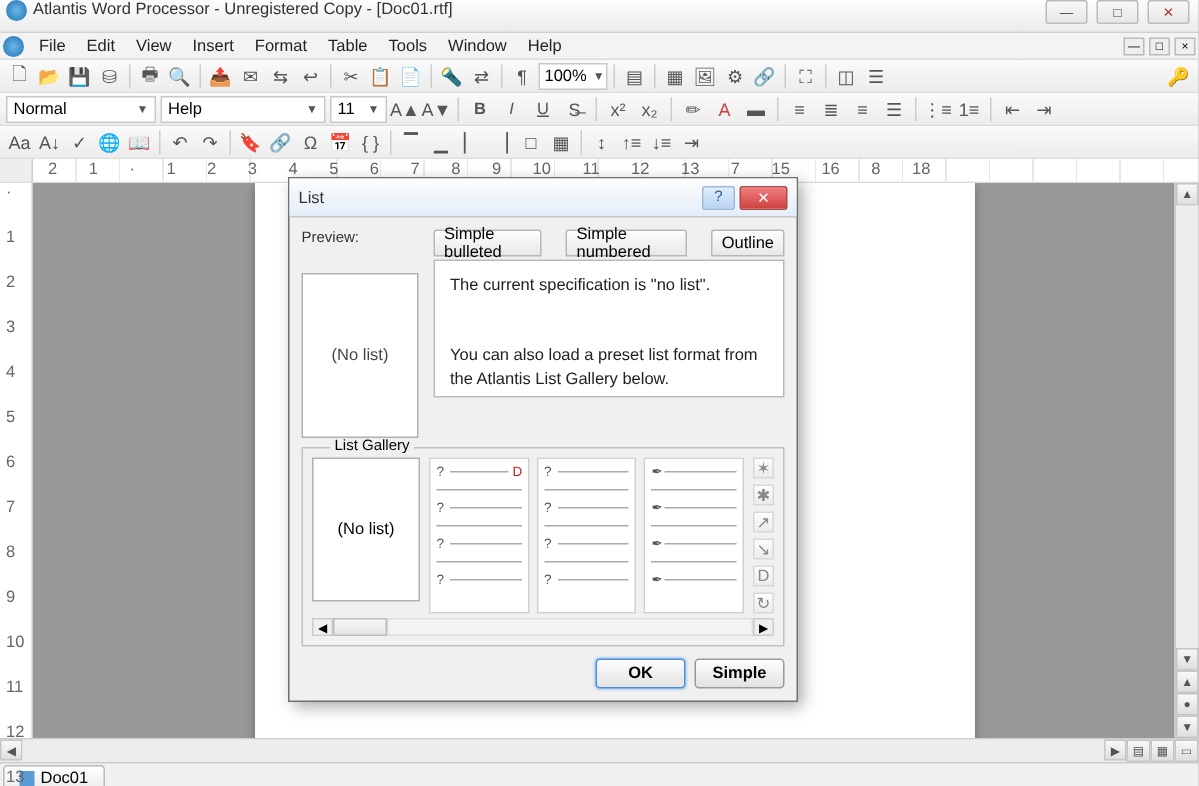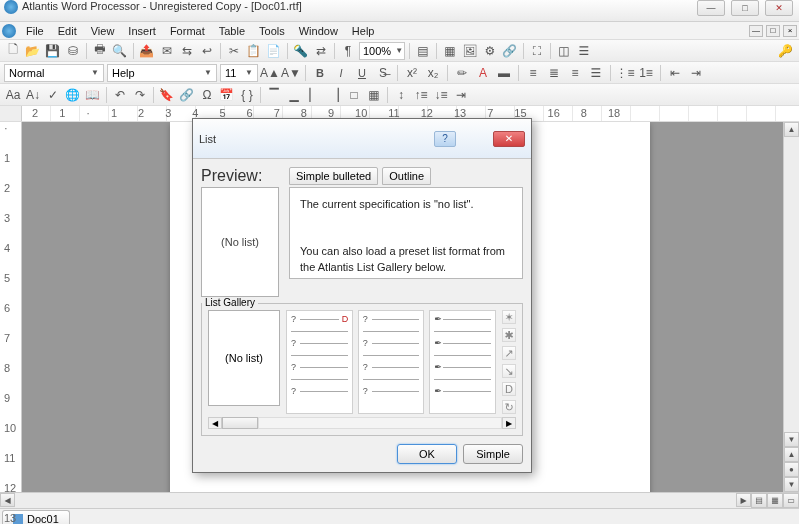--- a/index.html
+++ b/index.html
@@ -51,50 +51,50 @@
 .hscroll .strack { flex: 1; }
 .viewbtns { display: flex; }
 .viewbtns .sbtn { width: 16px; }
 
 .doctab-row { height: 18px; background: #f0f0f0; border-top: 1px solid #ccc; display: flex; align-items: flex-end; padding-left: 2px; }
 .doctab { height: 16px; background: linear-gradient(#fff,#ececec); border: 1px solid #bbb; border-bottom: none; border-radius: 3px 3px 0 0; padding: 0 10px; display: flex; align-items: center; gap: 4px; }
 .doctab .dicon { width: 10px; height: 10px; background: #5b9bd5; }
 
 
 .dialog { position: absolute; left: 192px; top: 118px; width: 340px; background: #f0f0f0; border: 1px solid #707070; box-shadow: 3px 3px 10px rgba(0,0,0,.35); }
-.dlg-title { height: 40px; background: linear-gradient(#fdfdfd,#e3edf8); display: flex; align-items: center; padding: 0 6px; border-bottom: 1px solid #c8c8c8; gap: 34px; }
+.dlg-title { height: 26px; background: linear-gradient(#fdfdfd,#e3edf8); display: flex; align-items: center; padding: 0 6px; border-bottom: 1px solid #c8c8c8; }
 .dlg-title span { flex: 1; color: #333; }
 .dlg-title .hbtn { width: 22px; height: 16px; border: 1px solid #9ab8d8; background: linear-gradient(#e0ecfa,#b8d4f0); border-radius: 2px; display: flex; align-items: center; justify-content: center; font-size: 10px; color: #2a5a9a; margin-left: 3px; }
 .dlg-title .xbtn { width: 32px; height: 16px; border: 1px solid #b04848; background: linear-gradient(#f08080,#d04040); color: #fff; border-radius: 2px; display: flex; align-items: center; justify-content: center; font-size: 10px; margin-left: 3px; }
 .dlg-body { padding: 8px; }
 .dlg-row1 { display: flex; gap: 6px; }
 .preview-group { flex: 0 0 82px; }
-.grp-label { font-size: 16px; color: #333; margin-bottom: 2px; }
+.grp-label { font-size: 10px; color: #333; margin-bottom: 18px; }
 .preview-box { width: 78px; height: 110px; background: #fff; border: 1px solid #b0b0b0; display: flex; align-items: center; justify-content: center; font-size: 10px; color: #444; }
 .right-col { flex: 1; }
-.tabs { display: flex; gap: 4px; margin-bottom: 2px; }
+.tabs { display: flex; gap: 16px; margin-bottom: 2px; }
 .tab { height: 18px; background: linear-gradient(#fdfdfd,#e8e8e8); border: 1px solid #b8b8b8; border-radius: 2px 2px 0 0; padding: 0 6px; display: flex; align-items: center; font-size: 10px; }
 .info-box { border: 1px solid #b8b8b8; background: #fff; padding: 8px 10px; font-size: 10px; color: #222; height: 92px; line-height: 1.5; }
 .gallery-group { margin-top: 6px; border: 1px solid #c0c0c0; padding: 6px; position: relative; }
-.gallery-group .glabel { position: absolute; top: -7px; left: 0; background: #f0f0f0; padding: 0 3px; font-size: 10px; }
+.gallery-group .glabel { position: absolute; top: -7px; left: 18px; background: #f0f0f0; padding: 0 3px; font-size: 10px; }
 .gallery-row { display: flex; gap: 6px; }
 .gal-preview { width: 72px; height: 96px; background: #fff; border: 1px solid #b0b0b0; display: flex; align-items: center; justify-content: center; font-size: 10px; }
 .gal-list { flex: 1; display: flex; gap: 5px; }
 .gal-col { flex: 1; background: #fff; border: 1px solid #d0d0d0; padding: 2px 4px; }
 .gal-line { height: 12px; display: flex; align-items: center; gap: 3px; }
 .gal-line .mk { width: 6px; font-size: 9px; color: #555; }
 .gal-line .ln { flex: 1; height: 1px; background: #aaa; }
 .gal-side { width: 14px; display: flex; flex-direction: column; gap: 4px; }
 .gal-side div { width: 14px; height: 14px; border: 1px solid #d8d8d8; background: linear-gradient(#fdfdfd,#ececec); font-size: 9px; display: flex; align-items: center; justify-content: center; color: #888; }
 .gal-hscroll { display: flex; margin-top: 3px; height: 12px; }
 .gal-hscroll .sb { width: 14px; border: 1px solid #ccc; background: #f0f0f0; font-size: 8px; display: flex; align-items: center; justify-content: center; }
 .gal-hscroll .thumb { width: 36px; border: 1px solid #bbb; background: linear-gradient(#f8f8f8,#e4e4e4); }
 .gal-hscroll .track { flex: 1; background: #f4f4f4; border: 1px solid #ddd; }
 .dlg-btns { display: flex; justify-content: flex-end; gap: 6px; margin-top: 8px; }
-.dlg-btn { width: 60px; height: 20px; border: 1px solid #9a9a9a; background: linear-gradient(#fdfdfd,#e3e3e3); border-radius: 3px; display: flex; align-items: center; justify-content: center; font-size: 10px; }
+.dlg-btn { width: 60px; height: 20px; border: 1px solid #9a9a9a; background: linear-gradient(#fdfdfd,#e3e3e3); border-radius: 3px; display: flex; align-items: center; justify-content: center; font-size: 10px; font-weight: bold; }
 .dlg-btn.default { border-color: #4a90d9; box-shadow: 0 0 2px #6baef0; }
 </style>
 </head>
 <body>
 
 <div class="titlebar">
   <div class="app-icon"></div>
   <div class="title">Atlantis Word Processor - Unregistered Copy - [Doc01.rtf]</div>
   <div class="winbtns">
     <div class="winbtn">—</div>
@@ -332,20 +332,23 @@
         <div class="preview-box">
             <span>(No list)</span>
           </div>
       </div>
       <div class="right-col">
         <div class="tabs">
           <div class="tab">
               <span>Simple bulleted</span>
             </div>
           <div class="tab">
+              <span>Simple numbered</span>
+            </div>
+          <div class="tab">
               <span>Outline</span>
             </div>
         </div>
         <div class="info-box">
           <div>The current specification is "no list".</div><br>
           <br>
           <div>You can also load a preset list format from the Atlantis List Gallery below.</div>
         </div>
       </div>
     </div>

